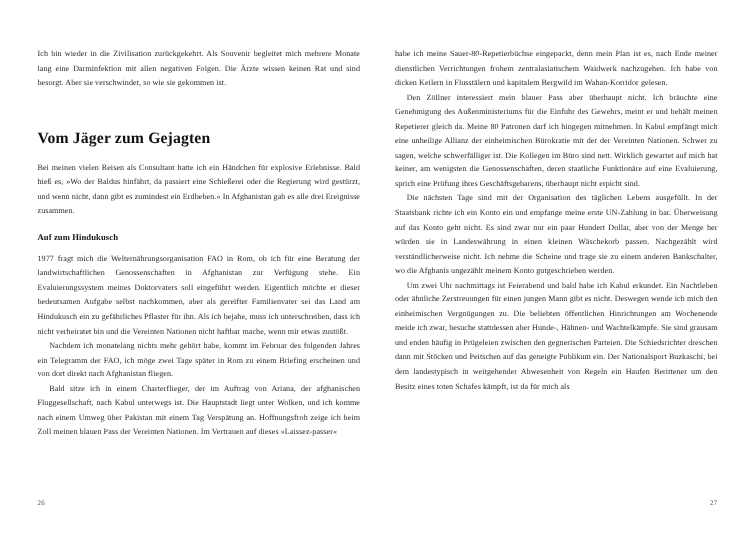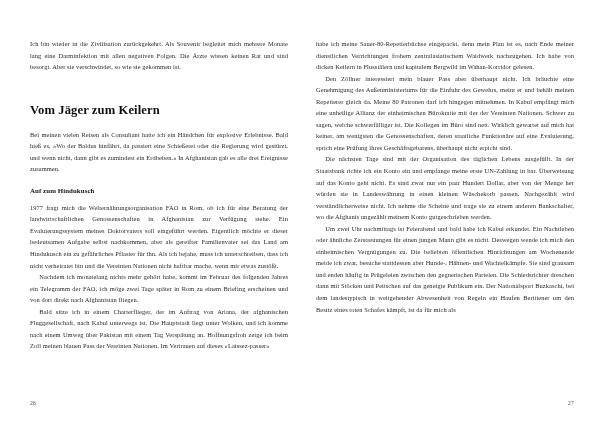--- a/index.html
+++ b/index.html
@@ -104,21 +104,21 @@
 
 <div class="spread">
 
   <div class="page page-left">
     <div class="textcol">
 
       <p class="body">Ich bin wieder in die Zivilisation zurückgekehrt. Als Souvenir begleitet mich mehrere Monate lang eine Darminfektion mit allen negativen Folgen. Die Ärzte wissen keinen Rat und sind besorgt. Aber sie verschwindet, so wie sie gekommen ist.</p>
 
       <div class="sp-chapter-before"></div>
 
-      <h1 class="chapter-title">Vom Jäger zum Keilern</h1>
+      <h1 class="chapter-title">Vom Jäger zum Gejagten</h1>
 
       <div class="sp-chapter-after"></div>
 
       <p class="body">Bei meinen vielen Reisen als Consultant hatte ich ein Händchen für explosive Erlebnisse. Bald hieß es, »Wo der Baldus hinfährt, da passiert eine Schießerei oder die Regierung wird gestürzt, und wenn nicht, dann gibt es zumindest ein Erdbeben.« In Afghanistan gab es alle drei Ereignisse zusammen.</p>
 
       <div class="sp-sub-before"></div>
 
       <h2 class="sub-title">Auf zum Hindukusch</h2>
 
       <div class="sp-sub-after"></div>

